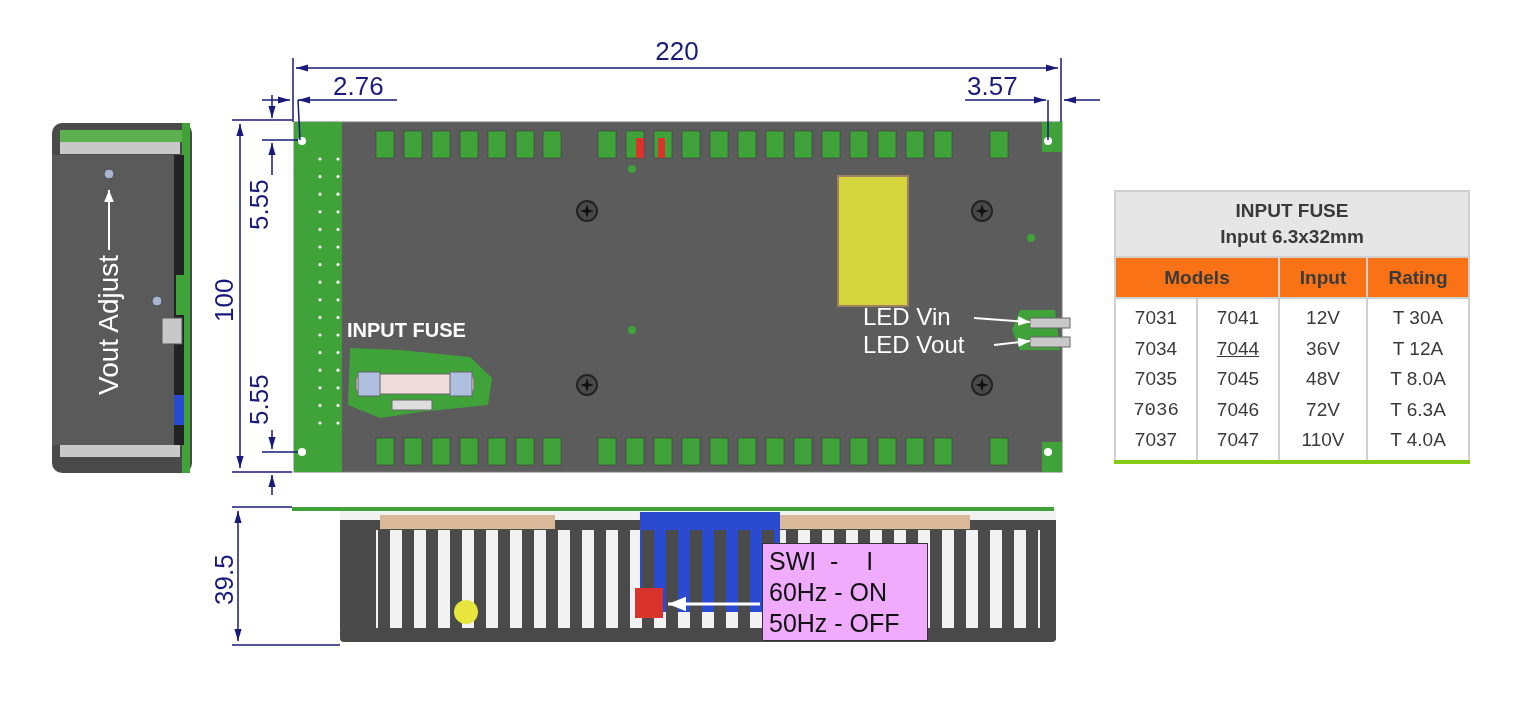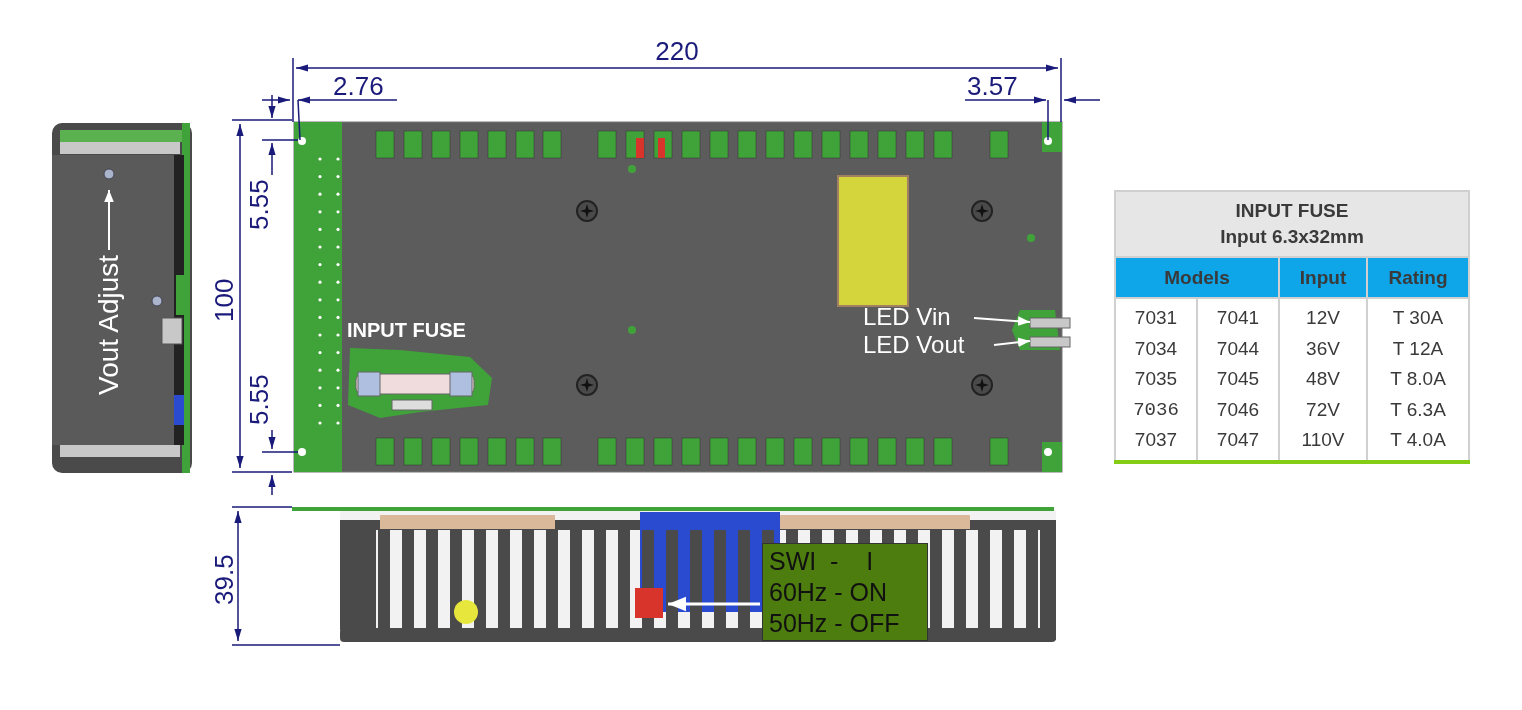--- a/index.html
+++ b/index.html
@@ -3,25 +3,25 @@
 <meta charset="utf-8">
 <style>
   html, body { margin:0; padding:0; background:#ffffff; }
   body { width:1522px; height:710px; position:relative; overflow:hidden; font-family:"Liberation Sans", sans-serif; }
   #drawing { position:absolute; left:0; top:0; }
   .dim-text { fill:#1a1a7a; font-family:"Liberation Sans", sans-serif; font-size:26px; }
   .label-white { fill:#ffffff; font-family:"Liberation Sans", sans-serif; }
   .fuse-table { position:absolute; left:1114px; top:190px; border-collapse:collapse; font-family:"Liberation Sans", sans-serif; color:#3a3a3a; }
   .fuse-table td, .fuse-table th { border:2px solid #d0d0d0; text-align:center; }
   .fuse-table .head { background:#e6e6e6; font-weight:bold; font-size:19px; line-height:26px; padding:6px 0; }
-  .fuse-table .colhead { background:#0ea5e9; font-weight:bold; font-size:19px; height:37px; }
+  .fuse-table .colhead { background:#f97316; font-weight:bold; font-size:19px; height:37px; }
   .fuse-table tbody td { font-size:19px; border-top:none; border-bottom:none; line-height:30.5px; padding:0; }
   .fuse-table tbody tr:first-child td { padding-top:4px; }
   .fuse-table tbody tr:last-child td { padding-bottom:4px; border-bottom:4px solid #84cc16; }
-  .switch-box { position:absolute; left:762px; top:543px; width:166px; height:98px; background:#4d7c0f; border:1px solid #333; font-size:25px; line-height:31px; color:#111; padding:2px 0 0 6px; box-sizing:border-box; }
+  .switch-box { position:absolute; left:762px; top:543px; width:166px; height:98px; background:#f0abfc; border:1px solid #333; font-size:25px; line-height:31px; color:#111; padding:2px 0 0 6px; box-sizing:border-box; }
 </style>
 </head>
 <body>
 
 <svg id="drawing" width="1522" height="710" viewBox="0 0 1522 710">
   <defs>
     <marker id="arr" viewBox="0 0 10 10" refX="10" refY="5" markerWidth="8" markerHeight="8" orient="auto-start-reverse">
       <path d="M0,2 L10,5 L0,8 z" fill="#1a1a7a"></path>
     </marker>
     <marker id="warr" viewBox="0 0 10 10" refX="10" refY="5" markerWidth="6" markerHeight="6" orient="auto">
@@ -276,21 +276,21 @@
   </thead>
   <tbody id="fuse-rows">
       <tr>
         <td style="width: 80px;">7031</td>
         <td style="width: 80px; text-align: center;">7041</td>
         <td>12V</td>
         <td>T 30A</td>
       </tr>
       <tr>
         <td style="width: 80px;">7034</td>
-        <td style="width: 80px;">7044</td>
+        <td style="width: 80px; text-decoration: underline;">7044</td>
         <td>36V</td>
         <td>T 12A</td>
       </tr>
       <tr>
         <td style="width: 80px;">7035</td>
         <td style="width: 80px;">7045</td>
         <td>48V</td>
         <td>T 8.0A</td>
       </tr>
       <tr>

